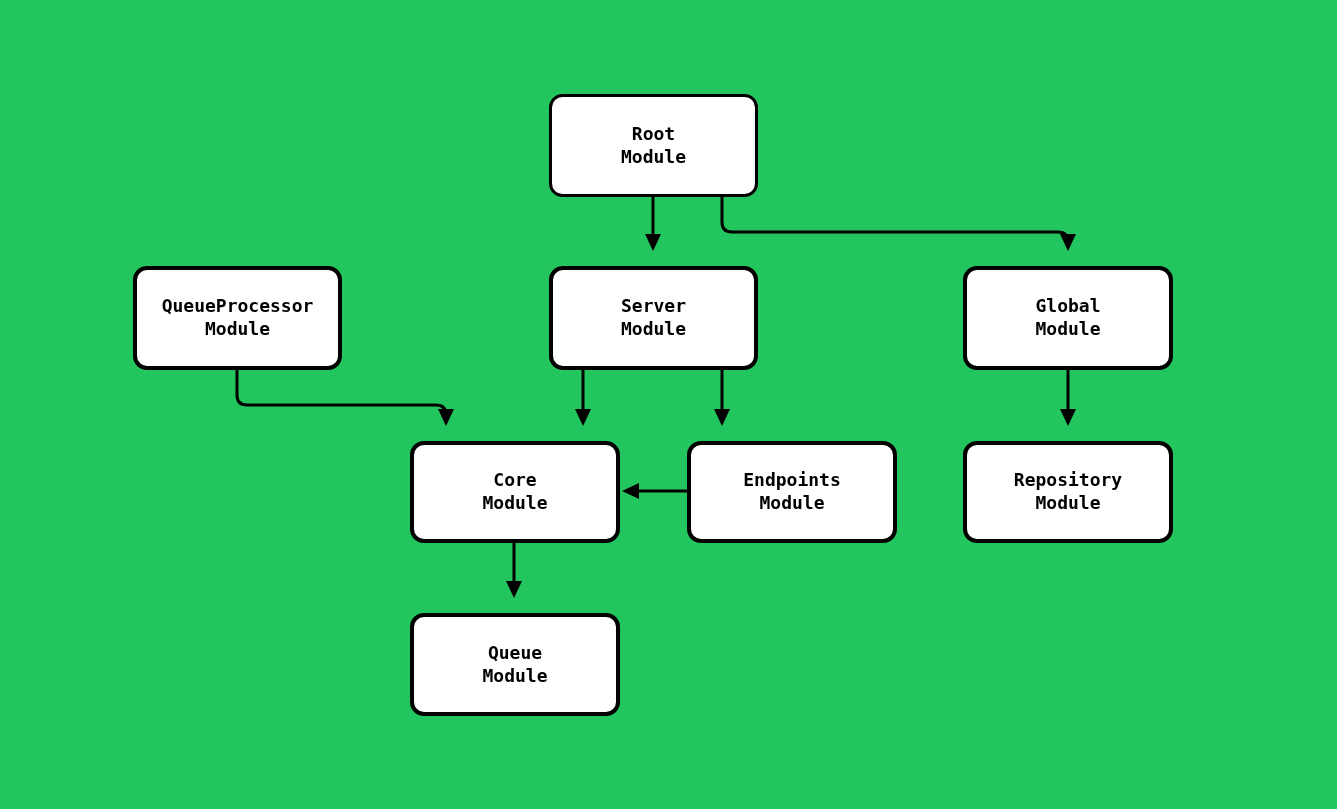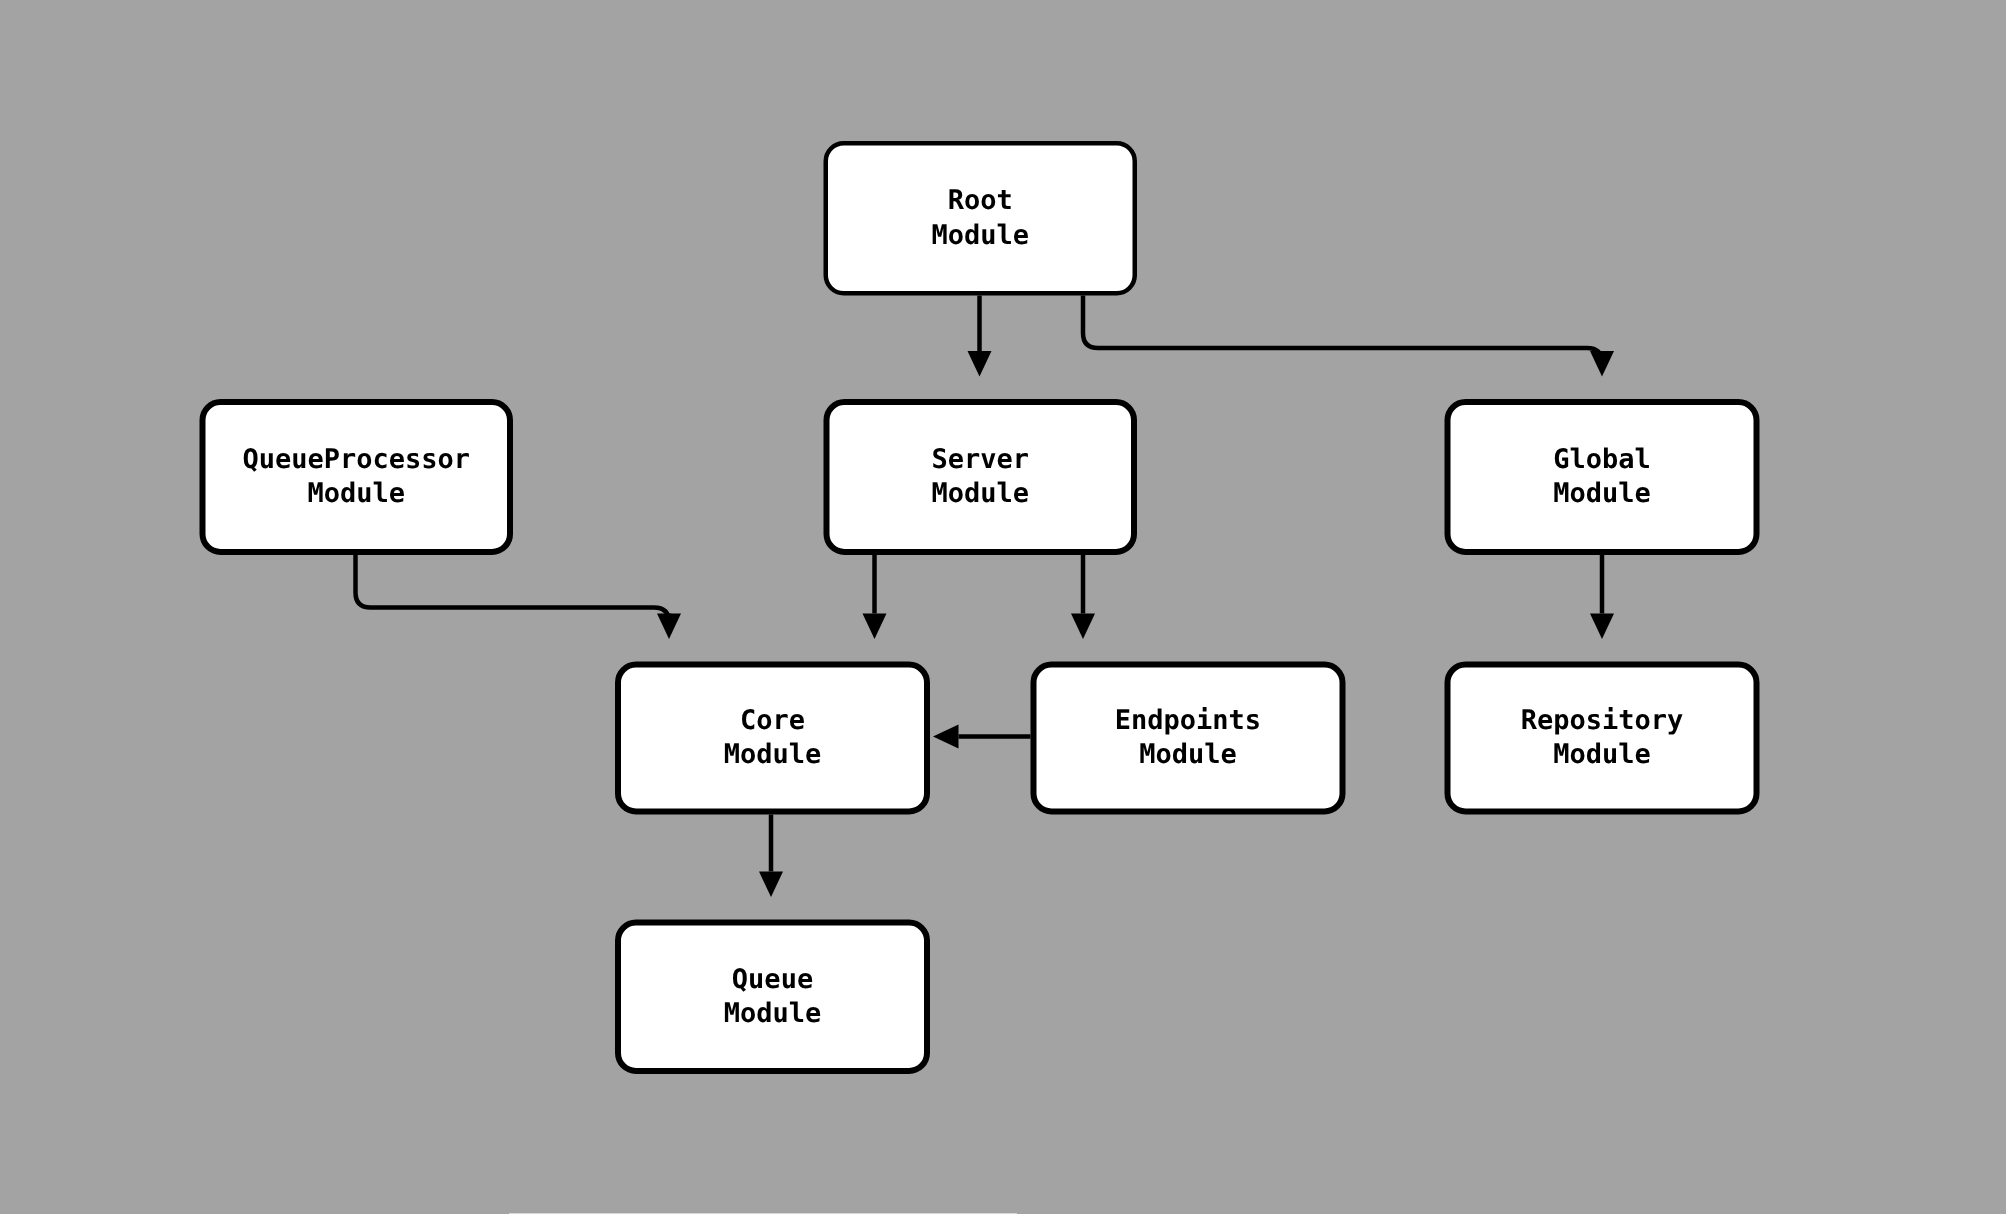--- a/index.html
+++ b/index.html
@@ -10,21 +10,21 @@
   body {
     width: 1337px;
     height: 809px;
     overflow: hidden;
     font-family: "DejaVu Sans Mono", "Liberation Mono", monospace;
   }
   #diagram-root {
     position: relative;
     width: 1337px;
     height: 809px;
-    background: #a3a3a3;
+    background: #22c55e;
   }
   svg#diagram-canvas {
     position: absolute;
     left: 0;
     top: 0;
     width: 1337px;
     height: 809px;
     display: block;
   }
   .node-box {

